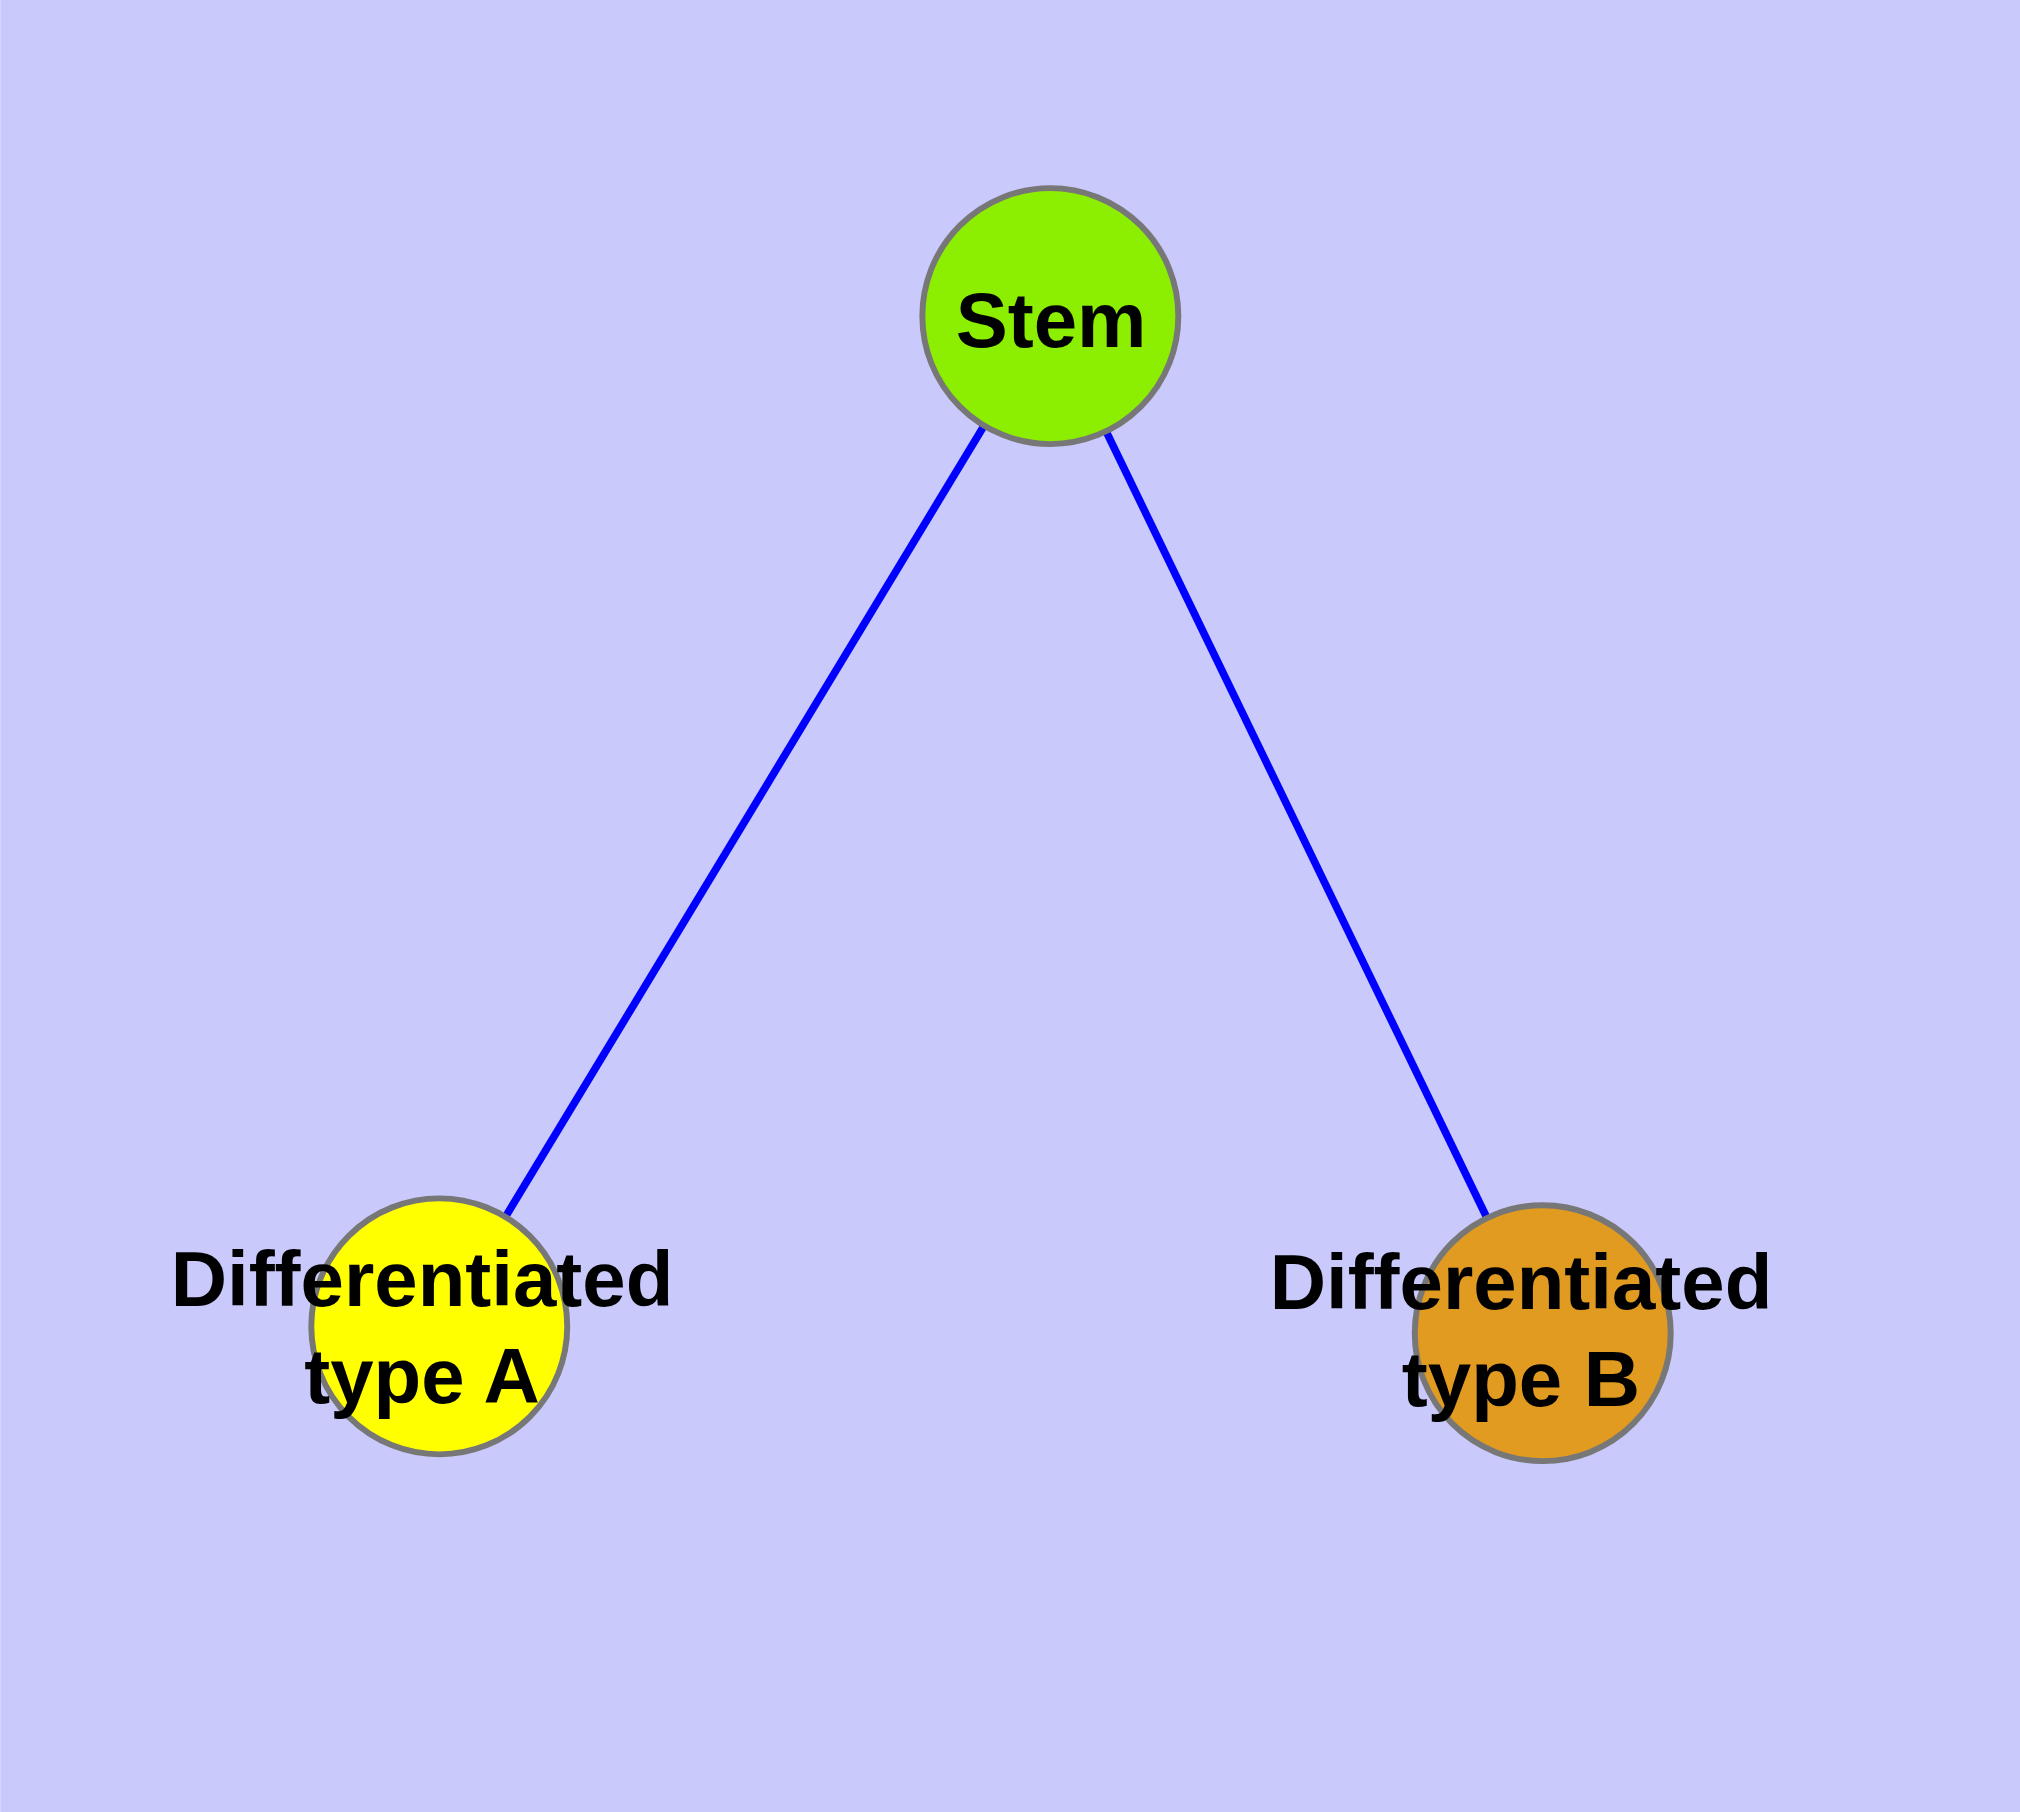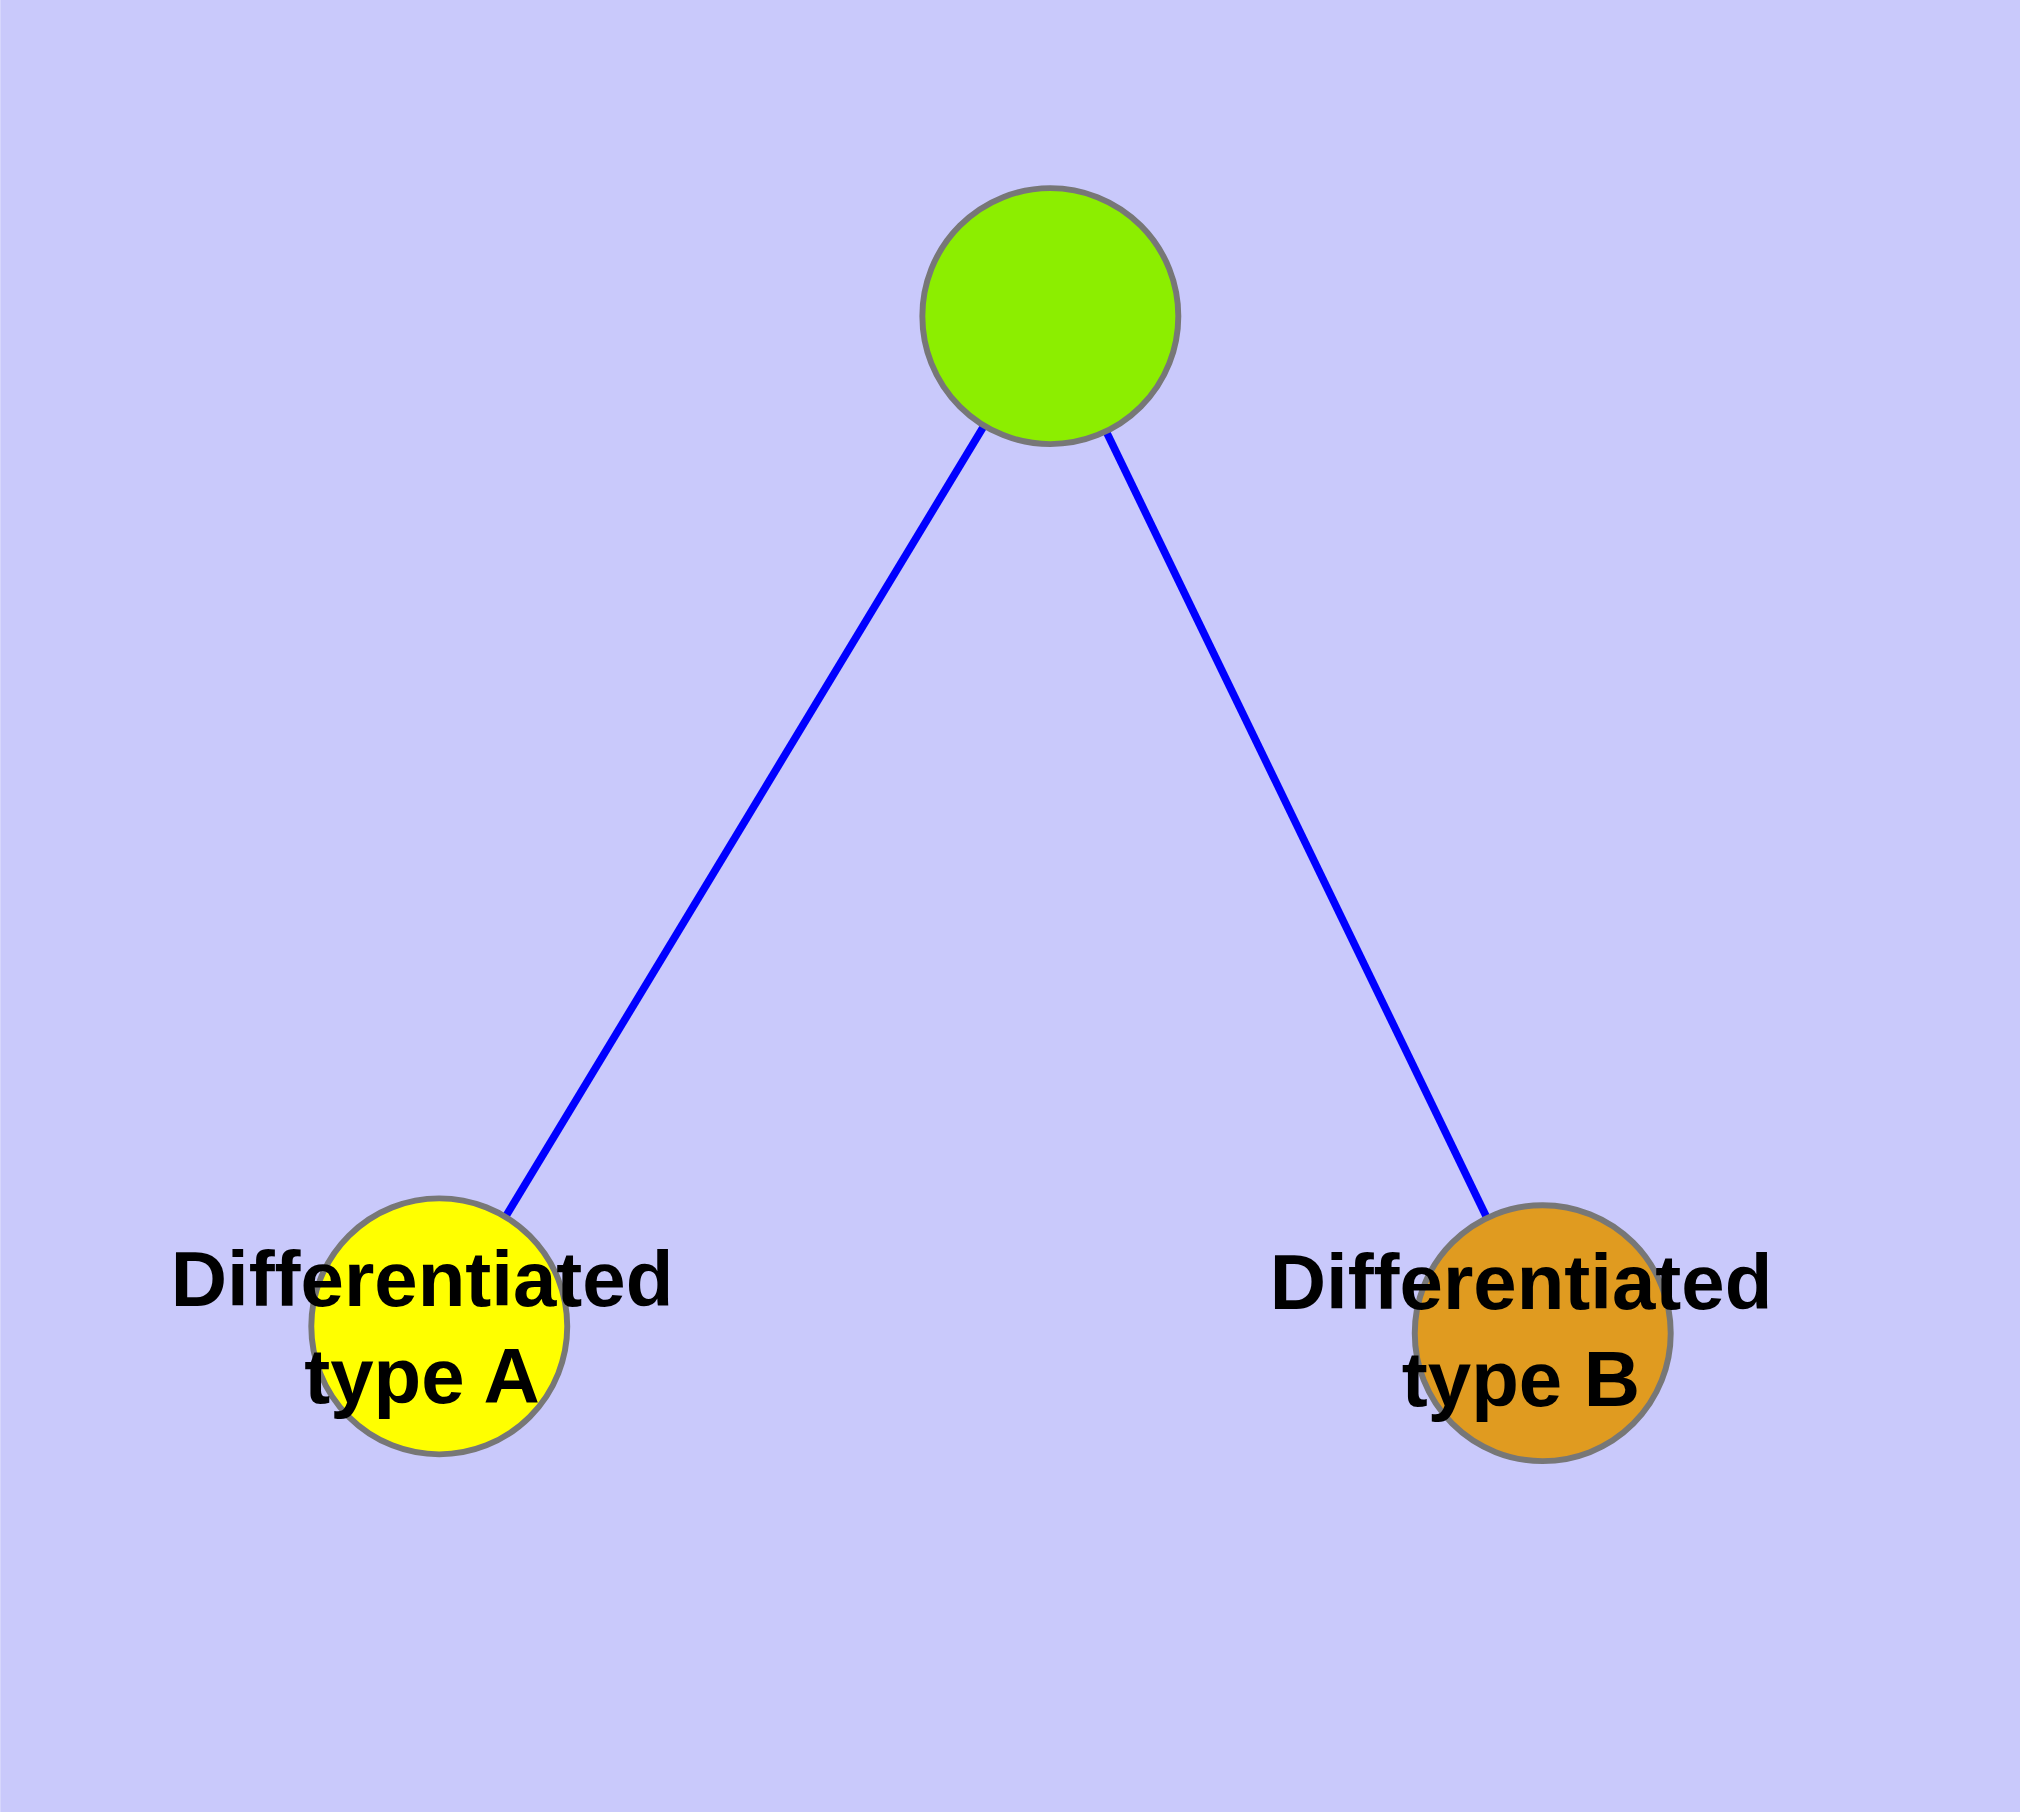--- a/index.html
+++ b/index.html
@@ -40,20 +40,21 @@
     <rect x="0" y="0" width="2384" height="2138" fill="#C9C9FB"></rect>
 
     <line x1="1239" y1="373" x2="518" y2="1565" stroke-width="9" stroke="#0000FF"></line>
     <line x1="1239" y1="373" x2="1820" y2="1573" stroke-width="9" stroke="#0000FF"></line>
 
     <circle cx="1239" cy="373" r="151" stroke-width="7" stroke="#777777" fill="#8CEE00"></circle>
     <circle cx="518" cy="1565" r="151" stroke-width="7" stroke="#777777" fill="#FFFF00"></circle>
     <circle cx="1820" cy="1573" r="151" stroke-width="7" stroke="#777777" fill="#E09B20"></circle>
   </svg>
 
+  <div class="node-label" style="left: 1051px; top: 320px;">Stem</div>
 
   <div class="node-label" style="left: 422px; top: 1328px;">Differentiated
 type A</div>
 
   <div class="node-label" style="left: 1521px; top: 1331px;">Differentiated
 type B</div>
 </div>
 
 
 </body></html>

